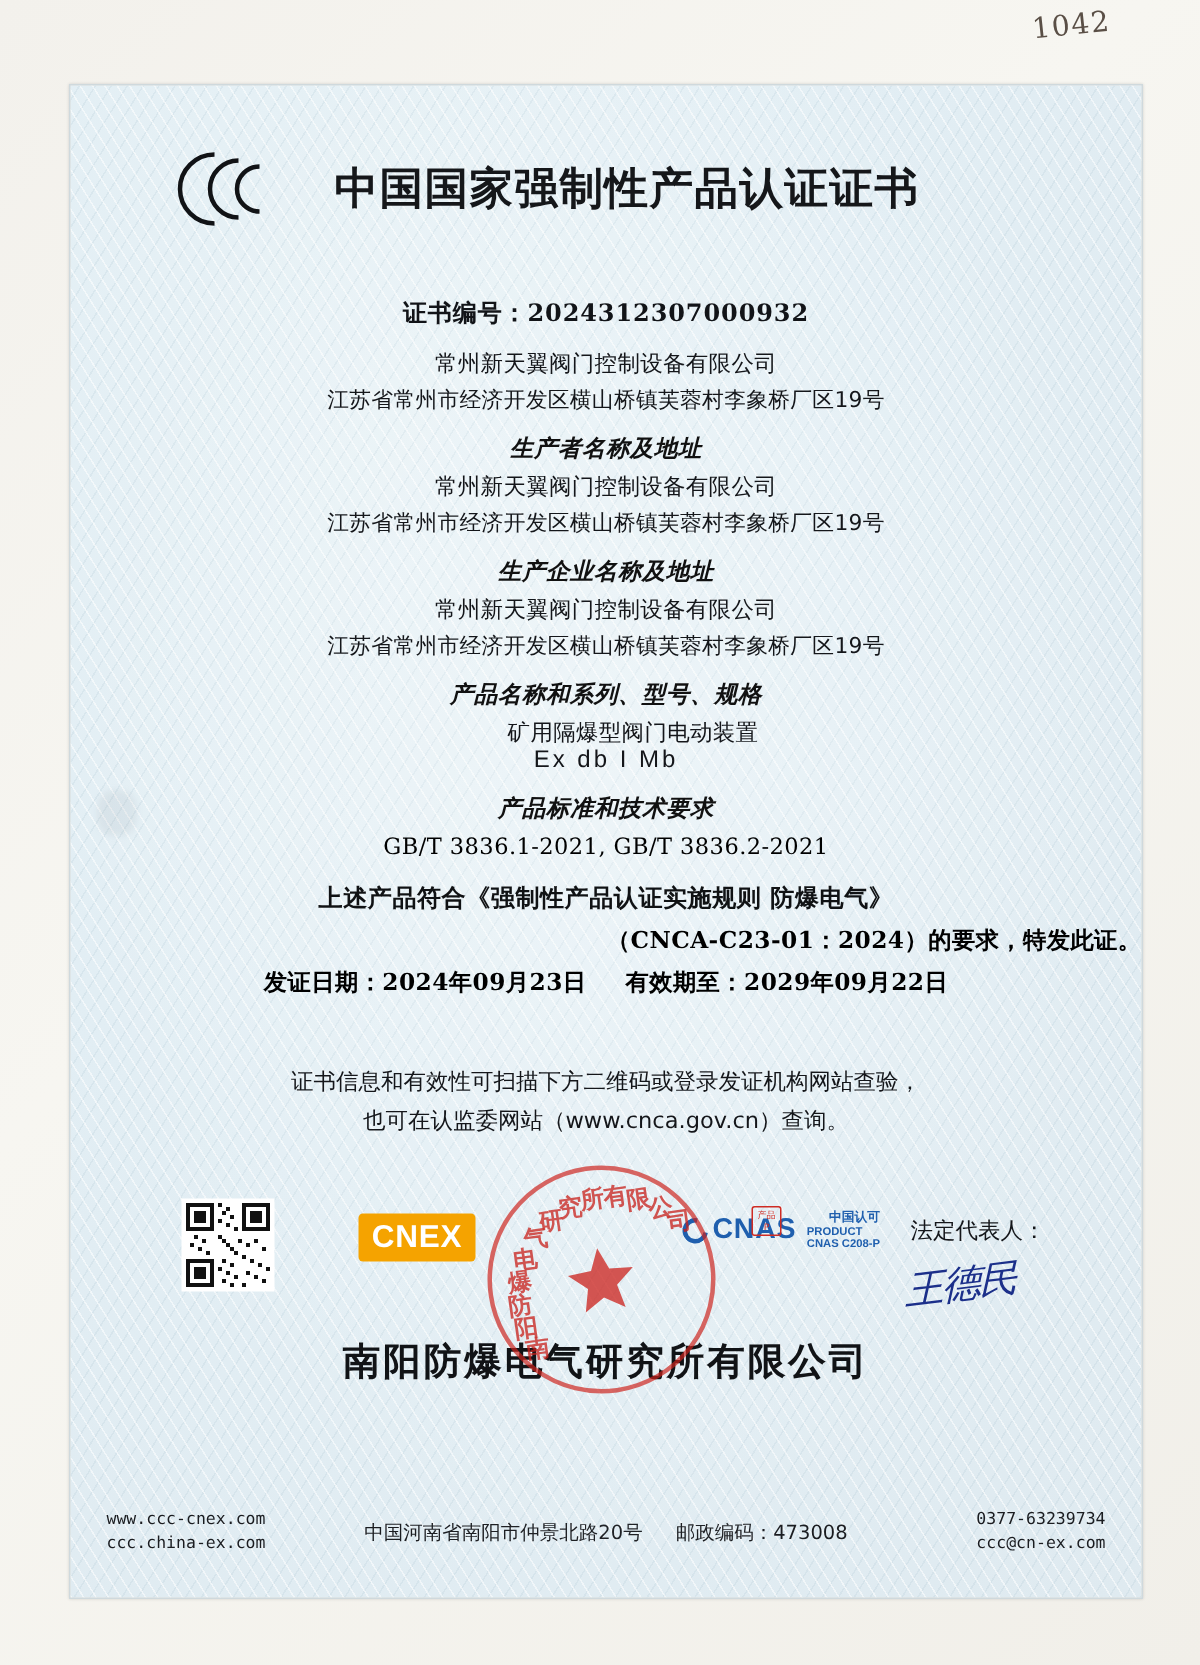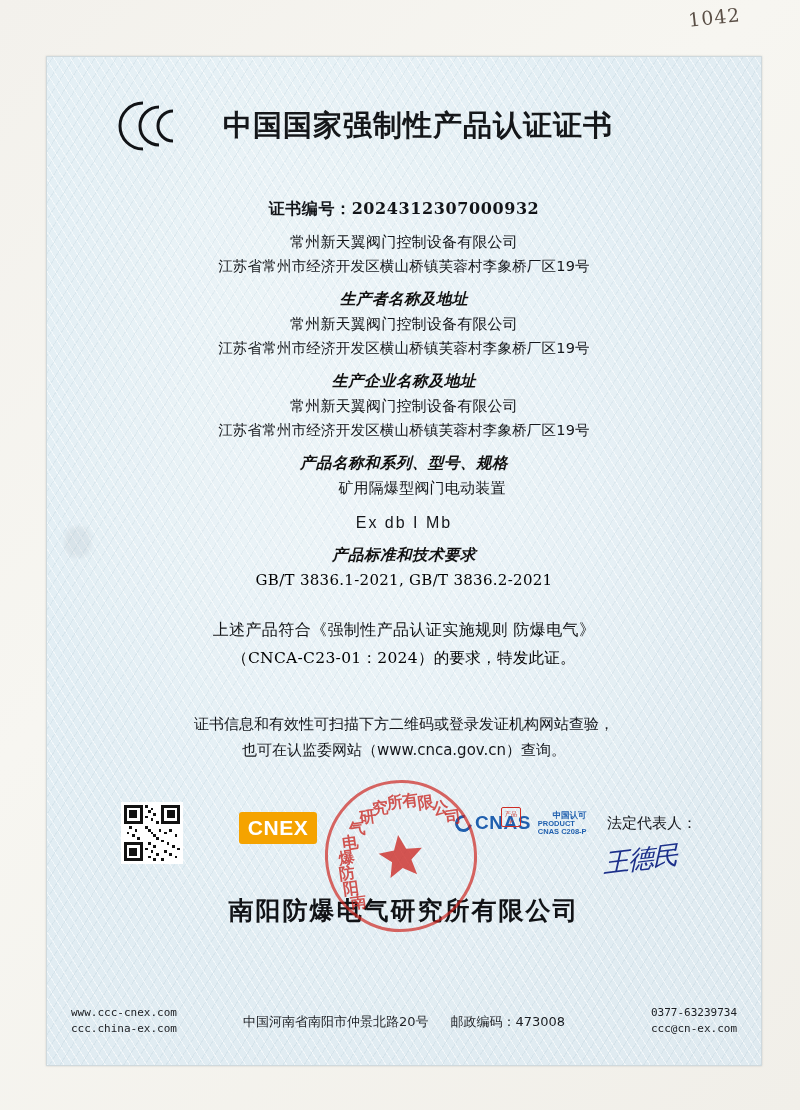--- a/index.html
+++ b/index.html
@@ -111,47 +111,47 @@
     font-size: 15px;
     color: #14161a;
     margin-top: 5px;
     letter-spacing: .2px;
   }
   .val.small { font-size: 14.5px; }
 
   #prod-name { margin-top: 5px; font-size: 15px; padding-left: 36px; }
   #see-attach { margin-top: 18px; font-size: 15px; }
   #ex-mark {
-    margin-top: 16px;
     font-family: "Liberation Sans", sans-serif;
     font-size: 16px;
     letter-spacing: 2px;
     color: #14161a;
   }
   #std-val {
     margin-top: 5px;
     font-family: "DejaVu Serif", serif;
     font-size: 15px;
     letter-spacing: .3px;
   }
 
   #conform {
-    margin-top: 31px;
-    font-family: "DejaVu Serif", serif;
-    font-weight: normal;
+    margin-top: 16px;
+    font-family: "DejaVu Serif", serif;
+    font-weight: bold;
     font-size: 16px;
     color: #101214;
     letter-spacing: .4px;
   }
   #conform2 {
     margin-top: 7px;
     font-family: "DejaVu Serif", serif;
-    font-weight: normal;
+    font-weight: bold;
     font-size: 15.5px;
     letter-spacing: .3px;
+    text-align: right;
   }
   #dates {
     margin-top: 7px;
     font-family: "DejaVu Serif", serif;
     font-weight: bold;
     font-size: 15.5px;
     letter-spacing: .3px;
   }
 
   #verify {
@@ -385,20 +385,23 @@
       </div>
 
       <div class="block center">
         <div class="lbl">产品标准和技术要求</div>
         <div id="std-val">GB/T 3836.1-2021, GB/T 3836.2-2021</div>
       </div>
 
       <div class="center" id="conform">上述产品符合《强制性产品认证实施规则 防爆电气》</div>
       <div class="center" id="conform2">（CNCA-C23-01：2024）的要求，特发此证。</div>
 
+      <div class="center" id="dates">
+        <span>发证日期：</span><span>2024年09月23日</span><span style="display:inline-block;width:26px"></span><span>有效期至：</span><span>2029年09月22日</span>
+      </div>
 
       <div class="center" id="verify">
         <div>证书信息和有效性可扫描下方二维码或登录发证机构网站查验，</div>
         <div>也可在认监委网站（www.cnca.gov.cn）查询。</div>
       </div>
 
       <div id="logo-row">
 
         <div id="qr">
           <svg width="56" height="56" viewBox="0 0 21 21" shape-rendering="crispEdges">

